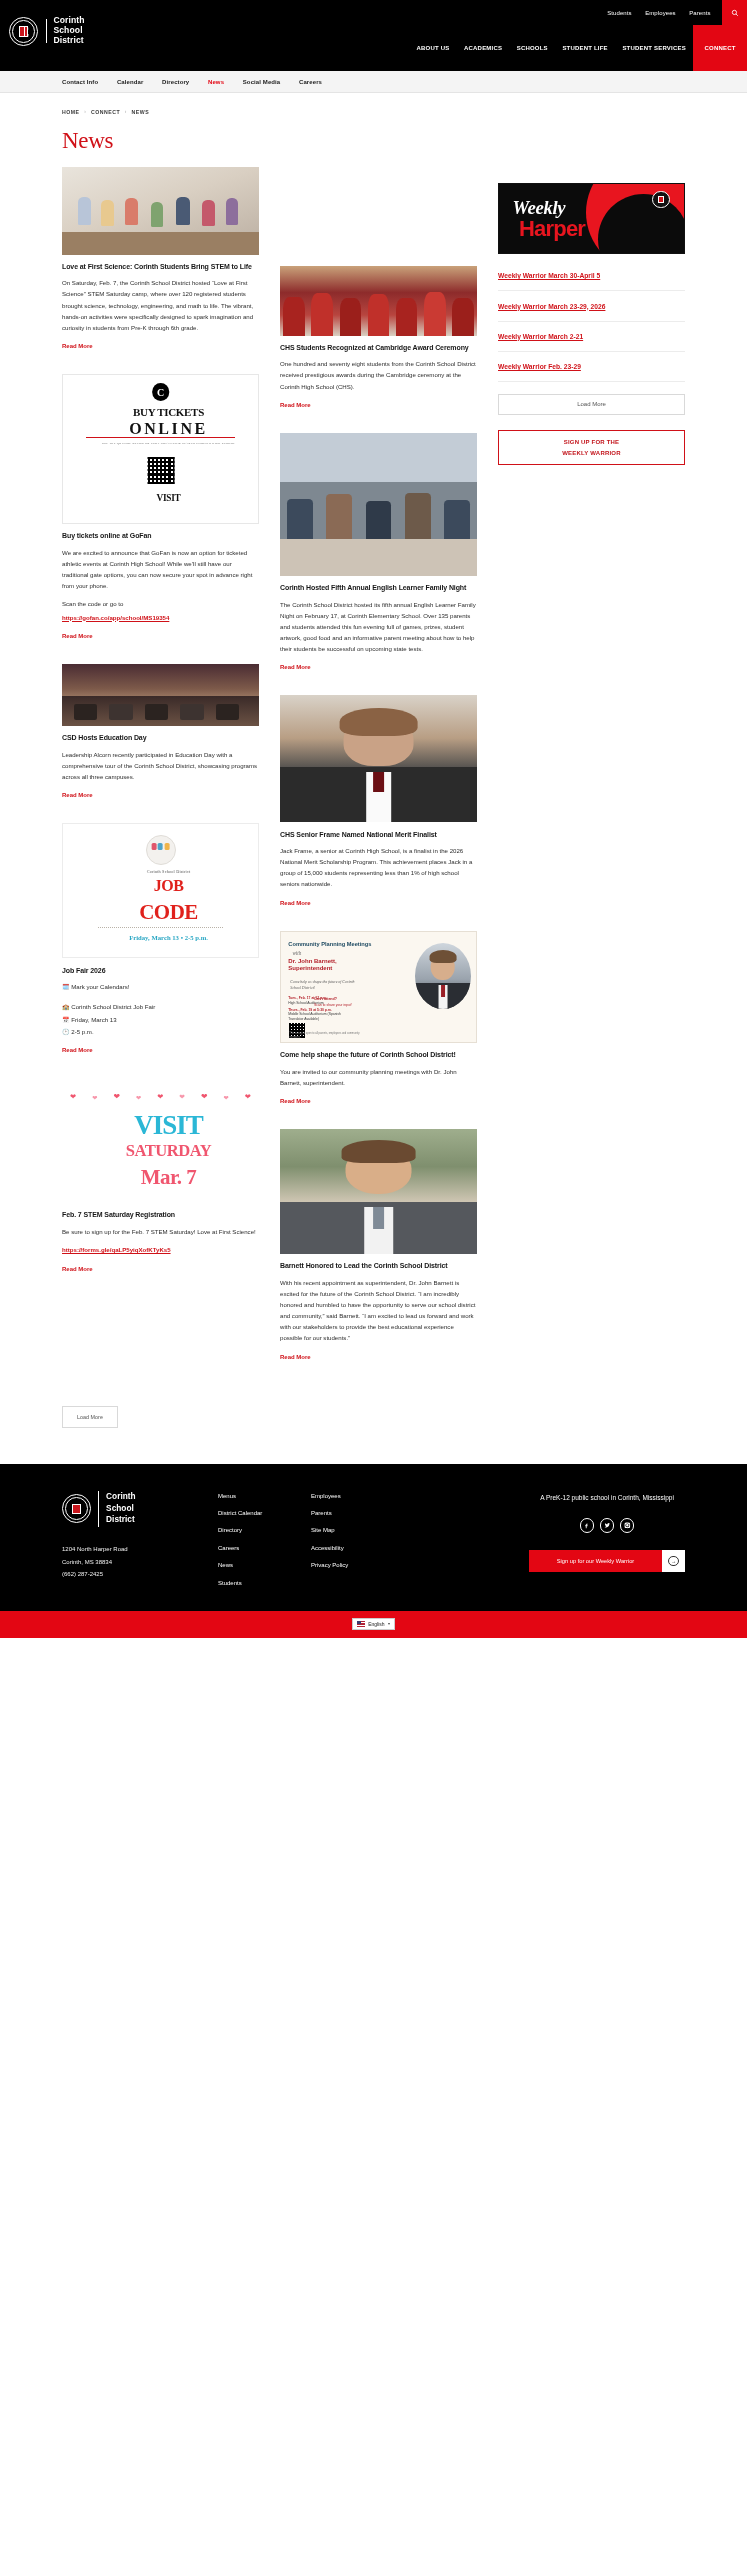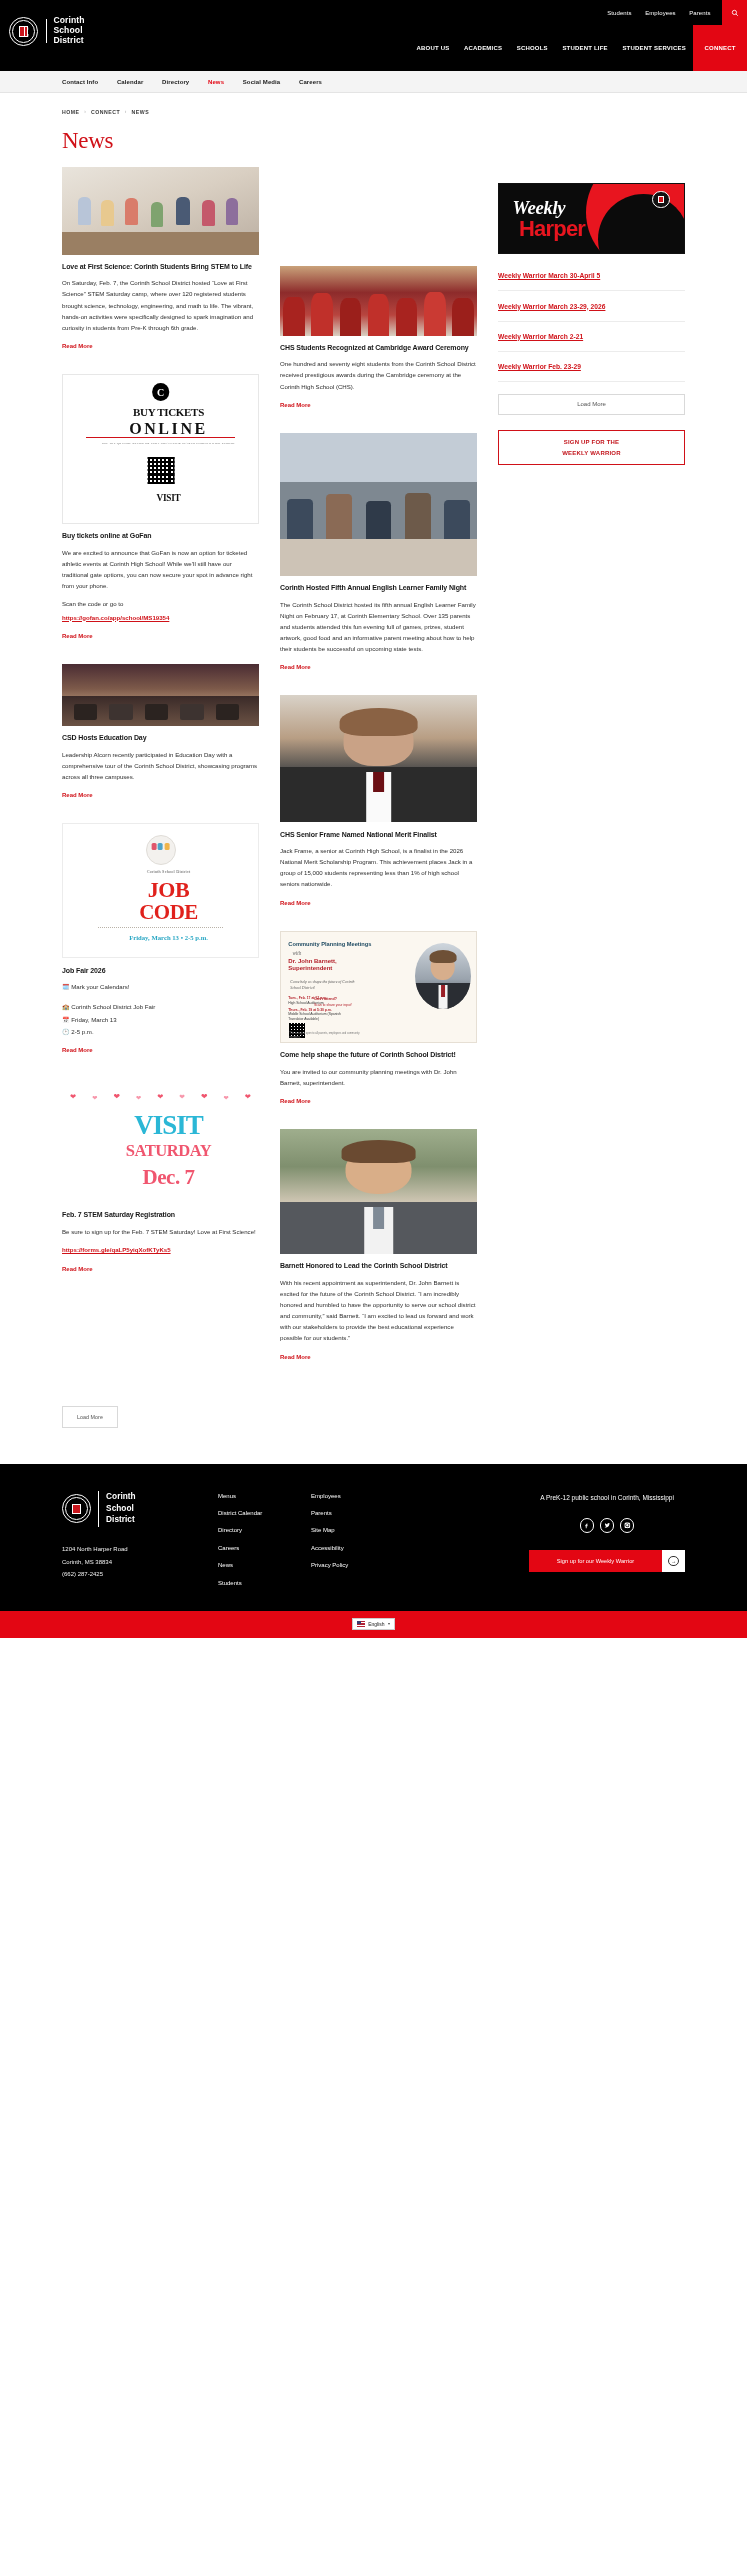--- a/index.html
+++ b/index.html
@@ -568,21 +568,21 @@
 
       <div class="card">
         <div class="thumb ph ph-jobfair" style="height:135px">
           <div style="position:absolute;left:50%;top:10.4px;transform:translateX(-50%);width:30px;height:30px;border-radius:50%;background:#f3f1ee;border:0.5px solid #e0ddd8"></div>
           <div style="position:absolute;left:50%;top:18.7px;transform:translateX(-50%);display:flex;gap:1.6px">
             <span style="width:5.2px;height:7.3px;background:#e0556b;border-radius:1.6px"></span>
             <span style="width:5.2px;height:7.3px;background:#4fa3c7;border-radius:1.6px"></span>
             <span style="width:5.2px;height:7.3px;background:#f0b44a;border-radius:1.6px"></span>
           </div>
           <div class="tickets-txt" style="top:45px;font-size:4.2px;color:#555;letter-spacing:0.2px">Corinth School District</div>
-          <div class="tickets-txt" style="top:53px;font-size:22px;font-weight:700;color:#e0211c;letter-spacing:-0.5px">JOB</div>
+          <div class="tickets-txt" style="top:53px;font-size:16px;font-weight:700;color:#e0211c;letter-spacing:-0.5px">JOB</div>
           <div class="tickets-txt" style="top:76px;font-size:21px;font-weight:700;color:#e0211c;letter-spacing:-0.5px">CODE</div>
           <div style="position:absolute;left:18%;right:18%;top:103px;border-top:0.8px dotted #b9b2a8"></div>
           <div class="tickets-txt" style="top:110px;font-size:6.7px;font-weight:700;color:#2aa7c4">Friday, March 13  •  2-5 p.m.</div>
         </div>
         <h3>Job Fair 2026</h3>
         <p>
           <span class="emoji-line">🗓️ Mark your Calendars!</span>
           <span class="emoji-line" style="display:block;height:7.3px"></span>
           <span class="emoji-line">🏫 Corinth School District Job Fair</span>
           <span class="emoji-line">📅 Friday, March 13</span>
@@ -599,21 +599,21 @@
             <span style="color:#f0566f;font-size:7.8px">❤</span>
               <span style="color:#f797ab;font-size:6.2px">❤</span>
             <span style="color:#f0566f;font-size:7.3px">❤</span>
               <span style="color:#f797ab;font-size:6.7px">❤</span>
             <span style="color:#f0566f;font-size:7.8px">❤</span>
               <span style="color:#f797ab;font-size:6.2px">❤</span>
             <span style="color:#f0566f;font-size:7.3px">❤</span>
           </div>
           <div class="tickets-txt" style="top:32px;font-size:27px;font-weight:700;color:#2bb7d6;letter-spacing:-1px">VISIT</div>
           <div class="tickets-txt" style="top:63px;font-size:16.6px;font-weight:700;color:#f0566f;letter-spacing:-0.5px">SATURDAY</div>
-          <div class="tickets-txt" style="top:87px;font-size:21px;font-weight:700;color:#f0566f;letter-spacing:-0.5px">Dec. 7</div>
+          <div class="tickets-txt" style="top:87px;font-size:21px;font-weight:700;color:#f0566f;letter-spacing:-0.5px">Mar. 7</div>
         </div>
         <h3>Feb. 7 STEM Saturday Registration</h3>
         <p>Be sure to sign up for the Feb. 7 STEM Saturday! Love at First Science!</p>
         <p style="margin-bottom:7.3px"><a class="inline-link">https://forms.gle/qaLP5yiqXofKTyKs5</a></p>
         <a class="readmore">Read More</a>
       </div>
 
     </div>
 
     <div class="col col-right">

